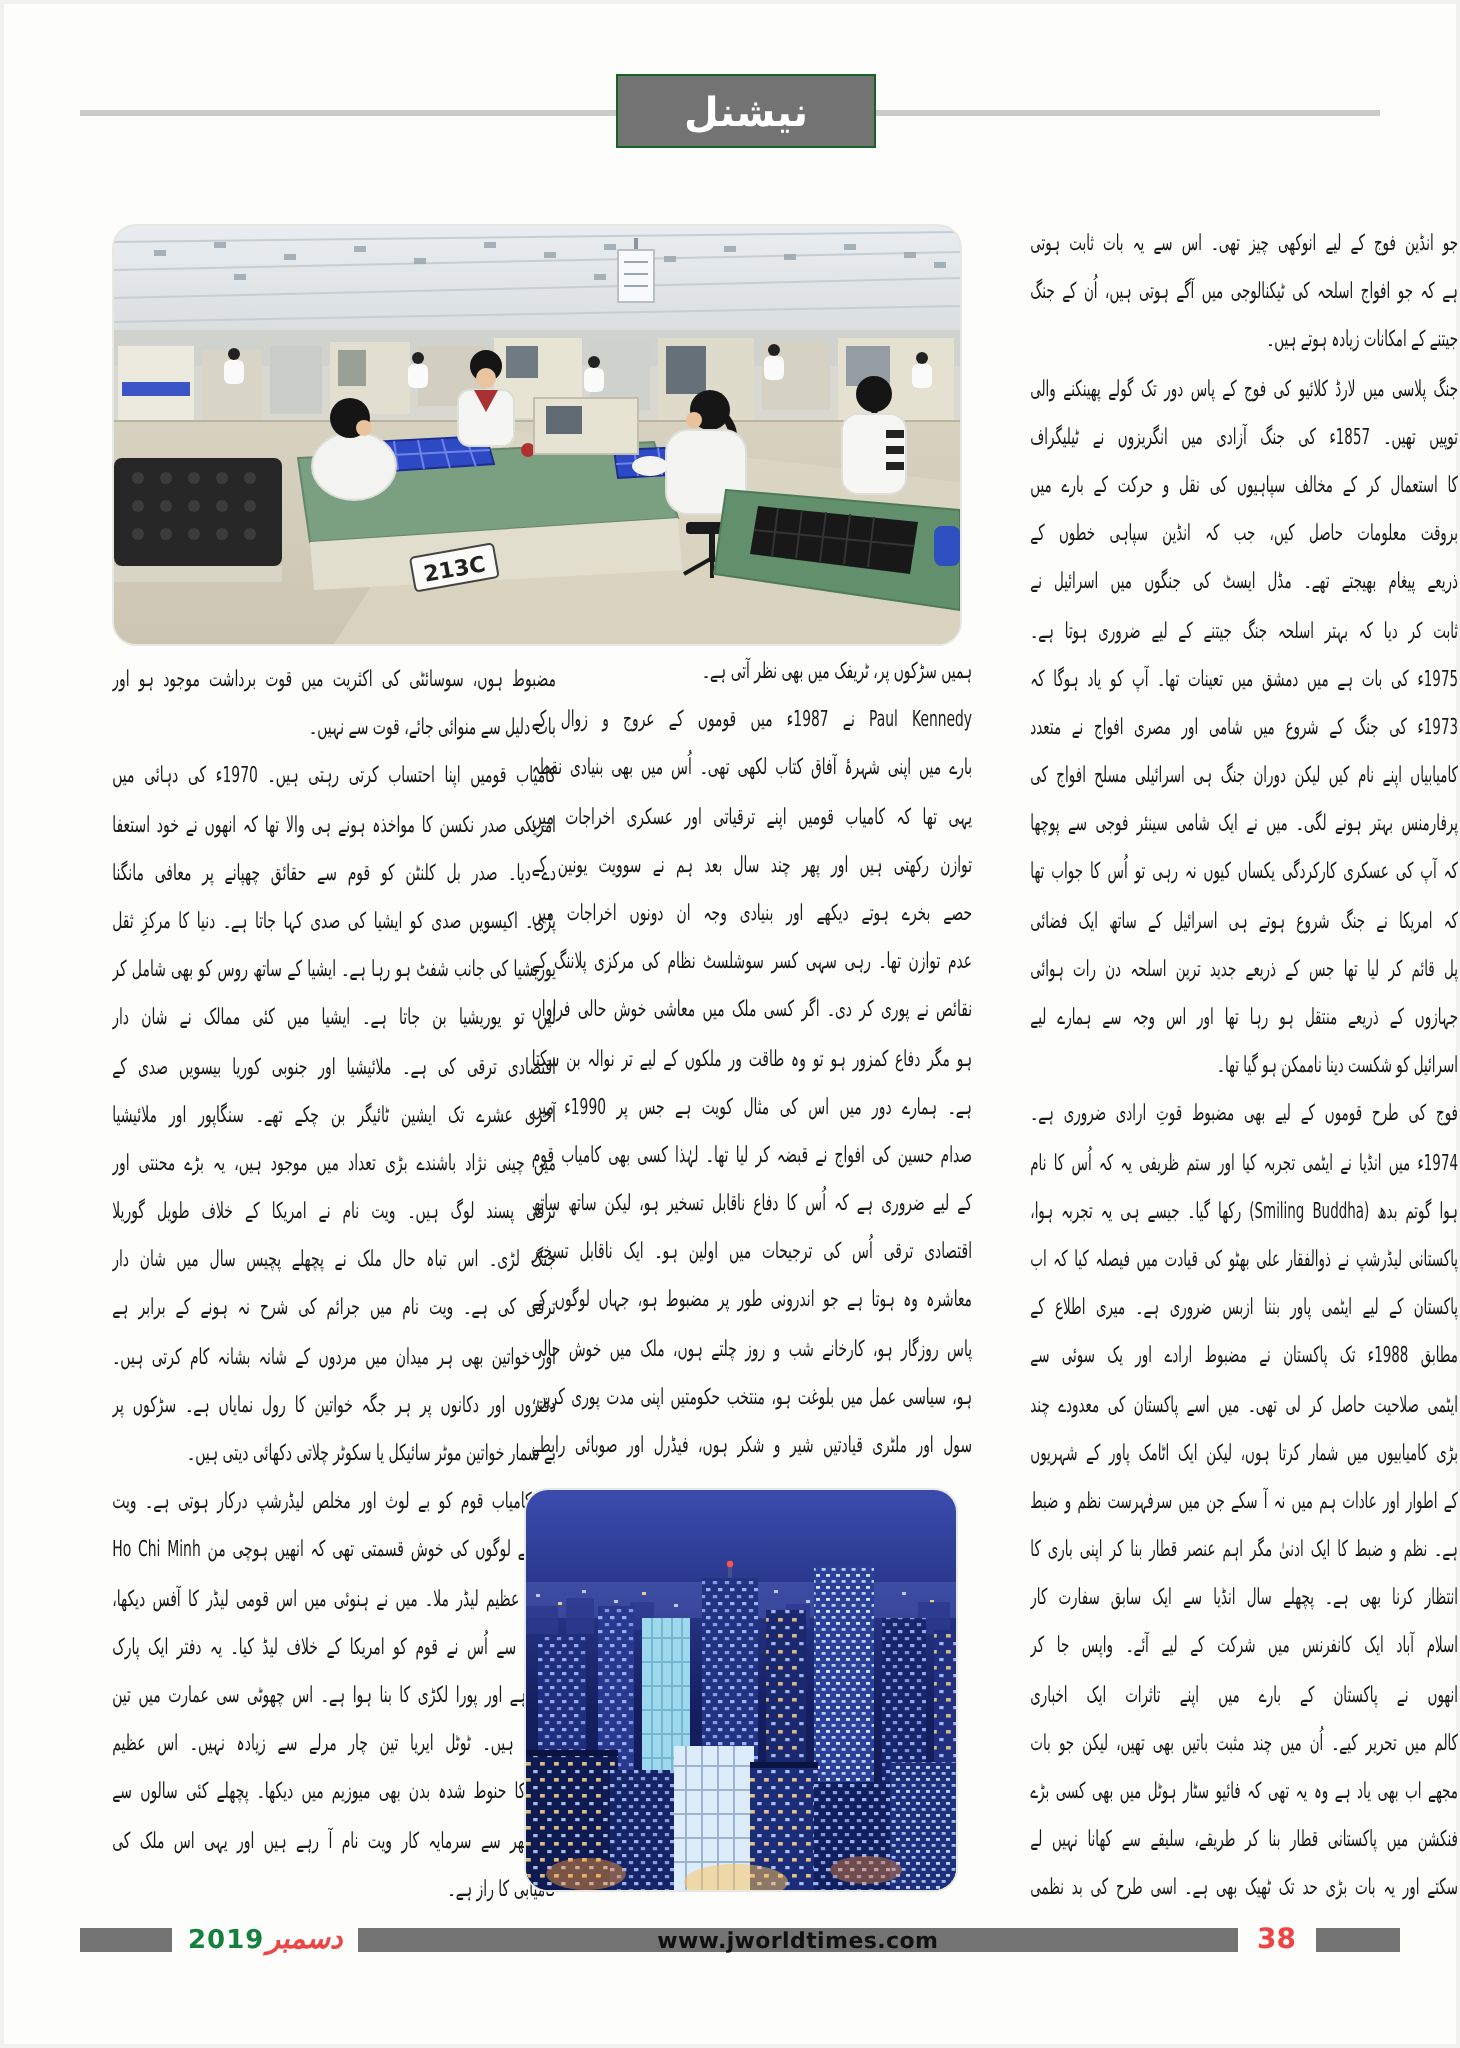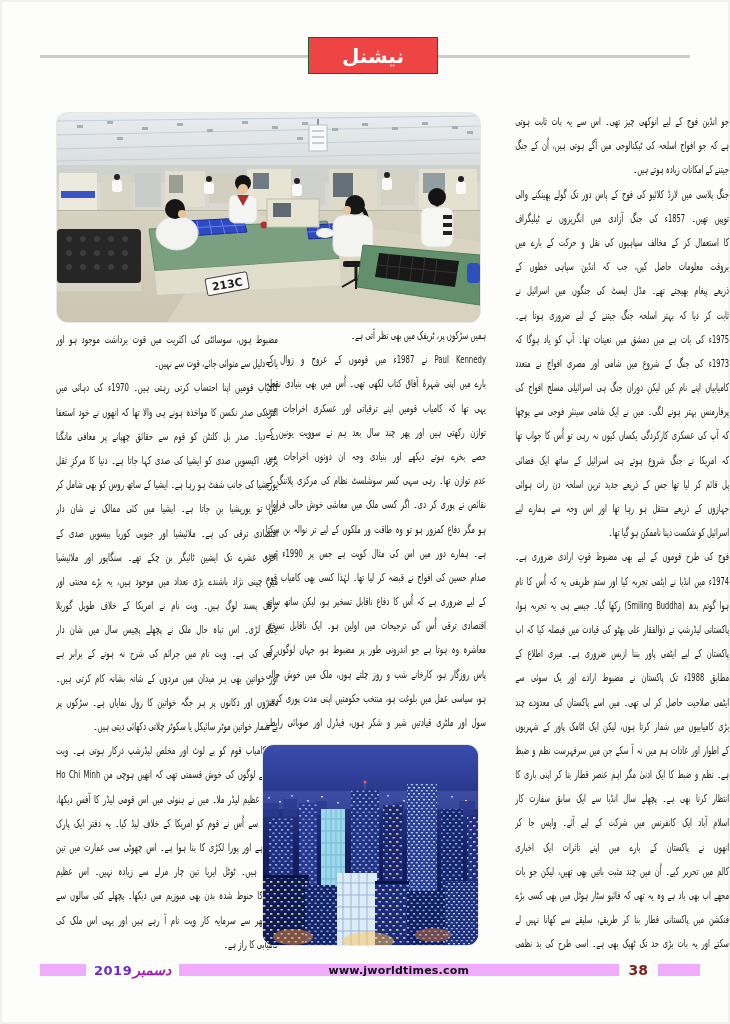--- a/index.html
+++ b/index.html
@@ -8,21 +8,21 @@
     background:#fdfdfc;
     font-family:"DejaVu Sans", sans-serif;
     color:#1a1a1a;
   }
   .page{position:absolute;inset:0;box-shadow:inset 0 0 0 2px #f1f1ef;}
 
   
   .header-rule{position:absolute;top:55px;left:40px;width:650px;height:3px;background:#cbcbcb;}
   .section-badge{
     position:absolute;top:38px;left:309px;width:128px;height:35px;
-    background:#ef4444;display:flex;align-items:center;justify-content:center;
+    background:#737373;display:flex;align-items:center;justify-content:center;
     box-shadow:0 0 0 1px #156327;
   }
   .section-badge span{color:#ffffff;font-size:20px;font-weight:bold;direction:rtl;}
 
   
   .photo{position:absolute;border-radius:11px;overflow:hidden;background:#d8d8d0;}
   .top-photo{left:57px;top:113px;width:423px;height:209px;box-shadow:0 0 0 1px #e8e8e2;}
   .city-photo{left:263px;top:745px;width:215px;height:200px;box-shadow:0 0 0 1px #e8e8e2;}
   .photo svg{display:block;width:100%;height:100%;}
 
@@ -40,32 +40,32 @@
     text-align:justify;text-align-last:justify;
     white-space:normal;overflow:hidden;color:#191919;
   }
   .line.end{text-align-last:right;}
 
   
   .footer{
     position:absolute;left:40px;top:961px;width:660px;height:18px;
     display:flex;align-items:center;
   }
-  .fbar{background:#f0abfc;height:12px;}
+  .fbar{background:#737373;height:12px;}
   .seg-a{width:46px;}
   .seg-b{width:42px;}
   .fdate{
     direction:rtl;display:flex;align-items:baseline;gap:1px;
     padding:0 8px;font-size:13px;white-space:nowrap;
   }
-  .fdate .month{color:#a21caf;font-size:14px;font-weight:bold;font-style:italic;}
-  .fdate .year{color:#6d28d9;font-weight:bold;letter-spacing:0.5px;}
+  .fdate .month{color:#ef4444;font-size:14px;font-weight:bold;font-style:italic;}
+  .fdate .year{color:#15803d;font-weight:bold;letter-spacing:0.5px;}
   .fmain{flex:1;display:flex;align-items:center;justify-content:center;position:relative;}
   .fmain .site{font-size:11px;color:#101010;font-weight:bold;letter-spacing:0.2px;}
-  .fpage{padding:0 10px;font-size:14px;font-weight:bold;color:#7f1d1d;}
+  .fpage{padding:0 10px;font-size:14px;font-weight:bold;color:#ef4444;}
 </style>
 </head>
 <body>
 
 <div class="page">
 
   <div class="header-rule"></div>
   <div class="section-badge">
     <span>نیشنل</span>
   </div>

